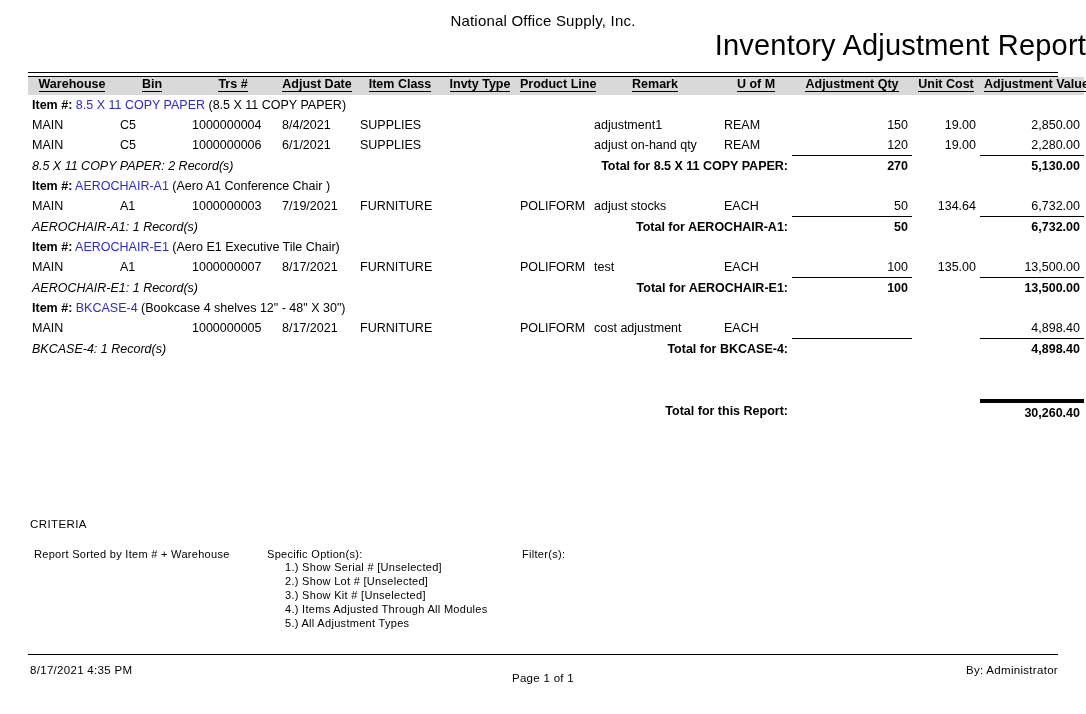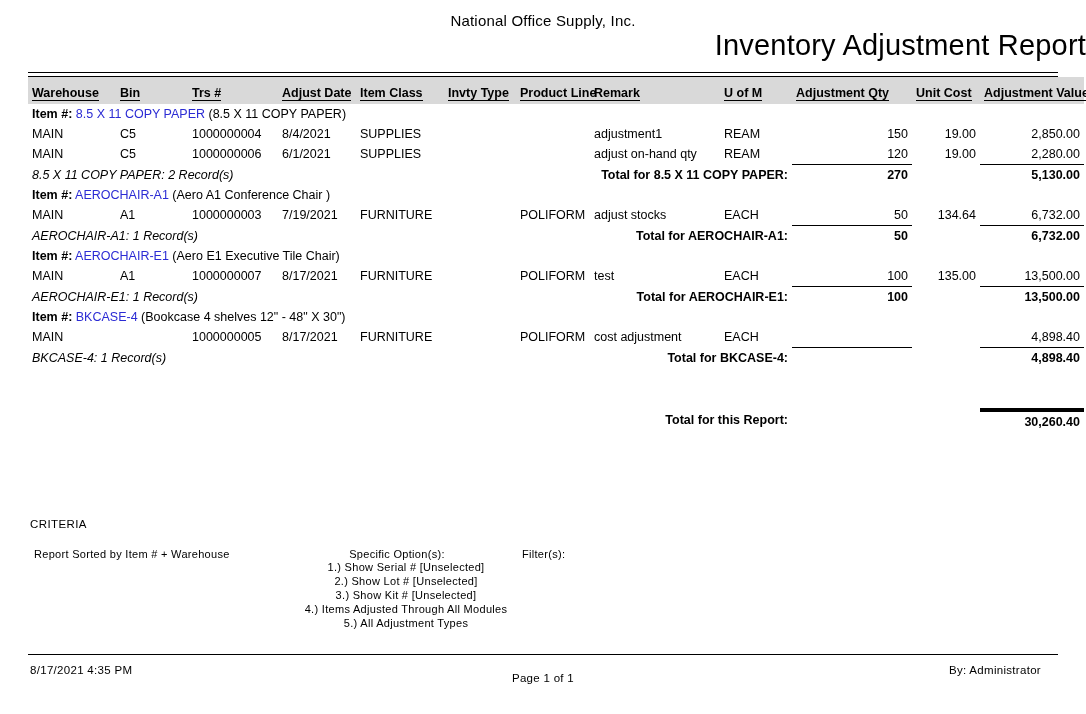--- a/index.html
+++ b/index.html
@@ -44,22 +44,22 @@
     border-collapse: collapse;
     width: 1030px;
     margin: 0 28px;
     font-size: 12.5px;
     table-layout: fixed;
   }
   table.grid th {
     background: #d9d9d9;
     font-weight: bold;
     font-size: 12.5px;
-    padding: 9px 4px 3px 4px;
-    text-align: left;
+    padding: 0 4px 3px 4px;
+    text-align: center;
     white-space: nowrap;
   }
   table.grid th span.hdr {
     border-bottom: 1px solid #000;
     display: inline-block;
     line-height: 13px;
   }
   table.grid td {
     padding: 3px 4px;
     vertical-align: top;
@@ -112,21 +112,21 @@
   }
   .criteria-body {
     position: absolute;
     left: 30px;
     top: 536px;
     width: 1030px;
     font-size: 11px;
     letter-spacing: 0.3px;
   }
   .crit-col1 { position: absolute; left: 4px; top: 0; width: 250px; }
-  .crit-col2 { position: absolute; left: 237px; top: 0; width: 260px; text-align: center; }
+  .crit-col2 { position: absolute; left: 237px; top: 0; width: 260px; }
   .crit-col3 { position: absolute; left: 492px; top: 0; width: 200px; }
   .crit-list { margin: 0; padding: 0; list-style: none; }
   .crit-list li { line-height: 14px; padding-left: 18px; }
 
   .footer-rule {
     position: absolute;
     left: 28px;
     top: 642px;
     width: 1030px;
     border-bottom: 1px solid #000;
@@ -134,21 +134,21 @@
   .footer {
     position: absolute;
     left: 28px;
     top: 652px;
     width: 1030px;
     font-size: 11.5px;
     letter-spacing: 0.3px;
   }
   .footer .f-left { position: absolute; left: 2px; top: 0; }
   .footer .f-center { position: absolute; left: 0; top: 8px; width: 1030px; text-align: center; }
-  .footer .f-right { position: absolute; right: 17px; top: 0; text-align: center; }
+  .footer .f-right { position: absolute; right: 0; top: 0; text-align: center; }
 
   col.c-wh { width: 88px; }
   col.c-bin { width: 72px; }
   col.c-trs { width: 90px; }
   col.c-date { width: 78px; }
   col.c-class { width: 88px; }
   col.c-invty { width: 72px; }
   col.c-pl { width: 74px; }
   col.c-remark { width: 130px; }
   col.c-uom { width: 72px; }

